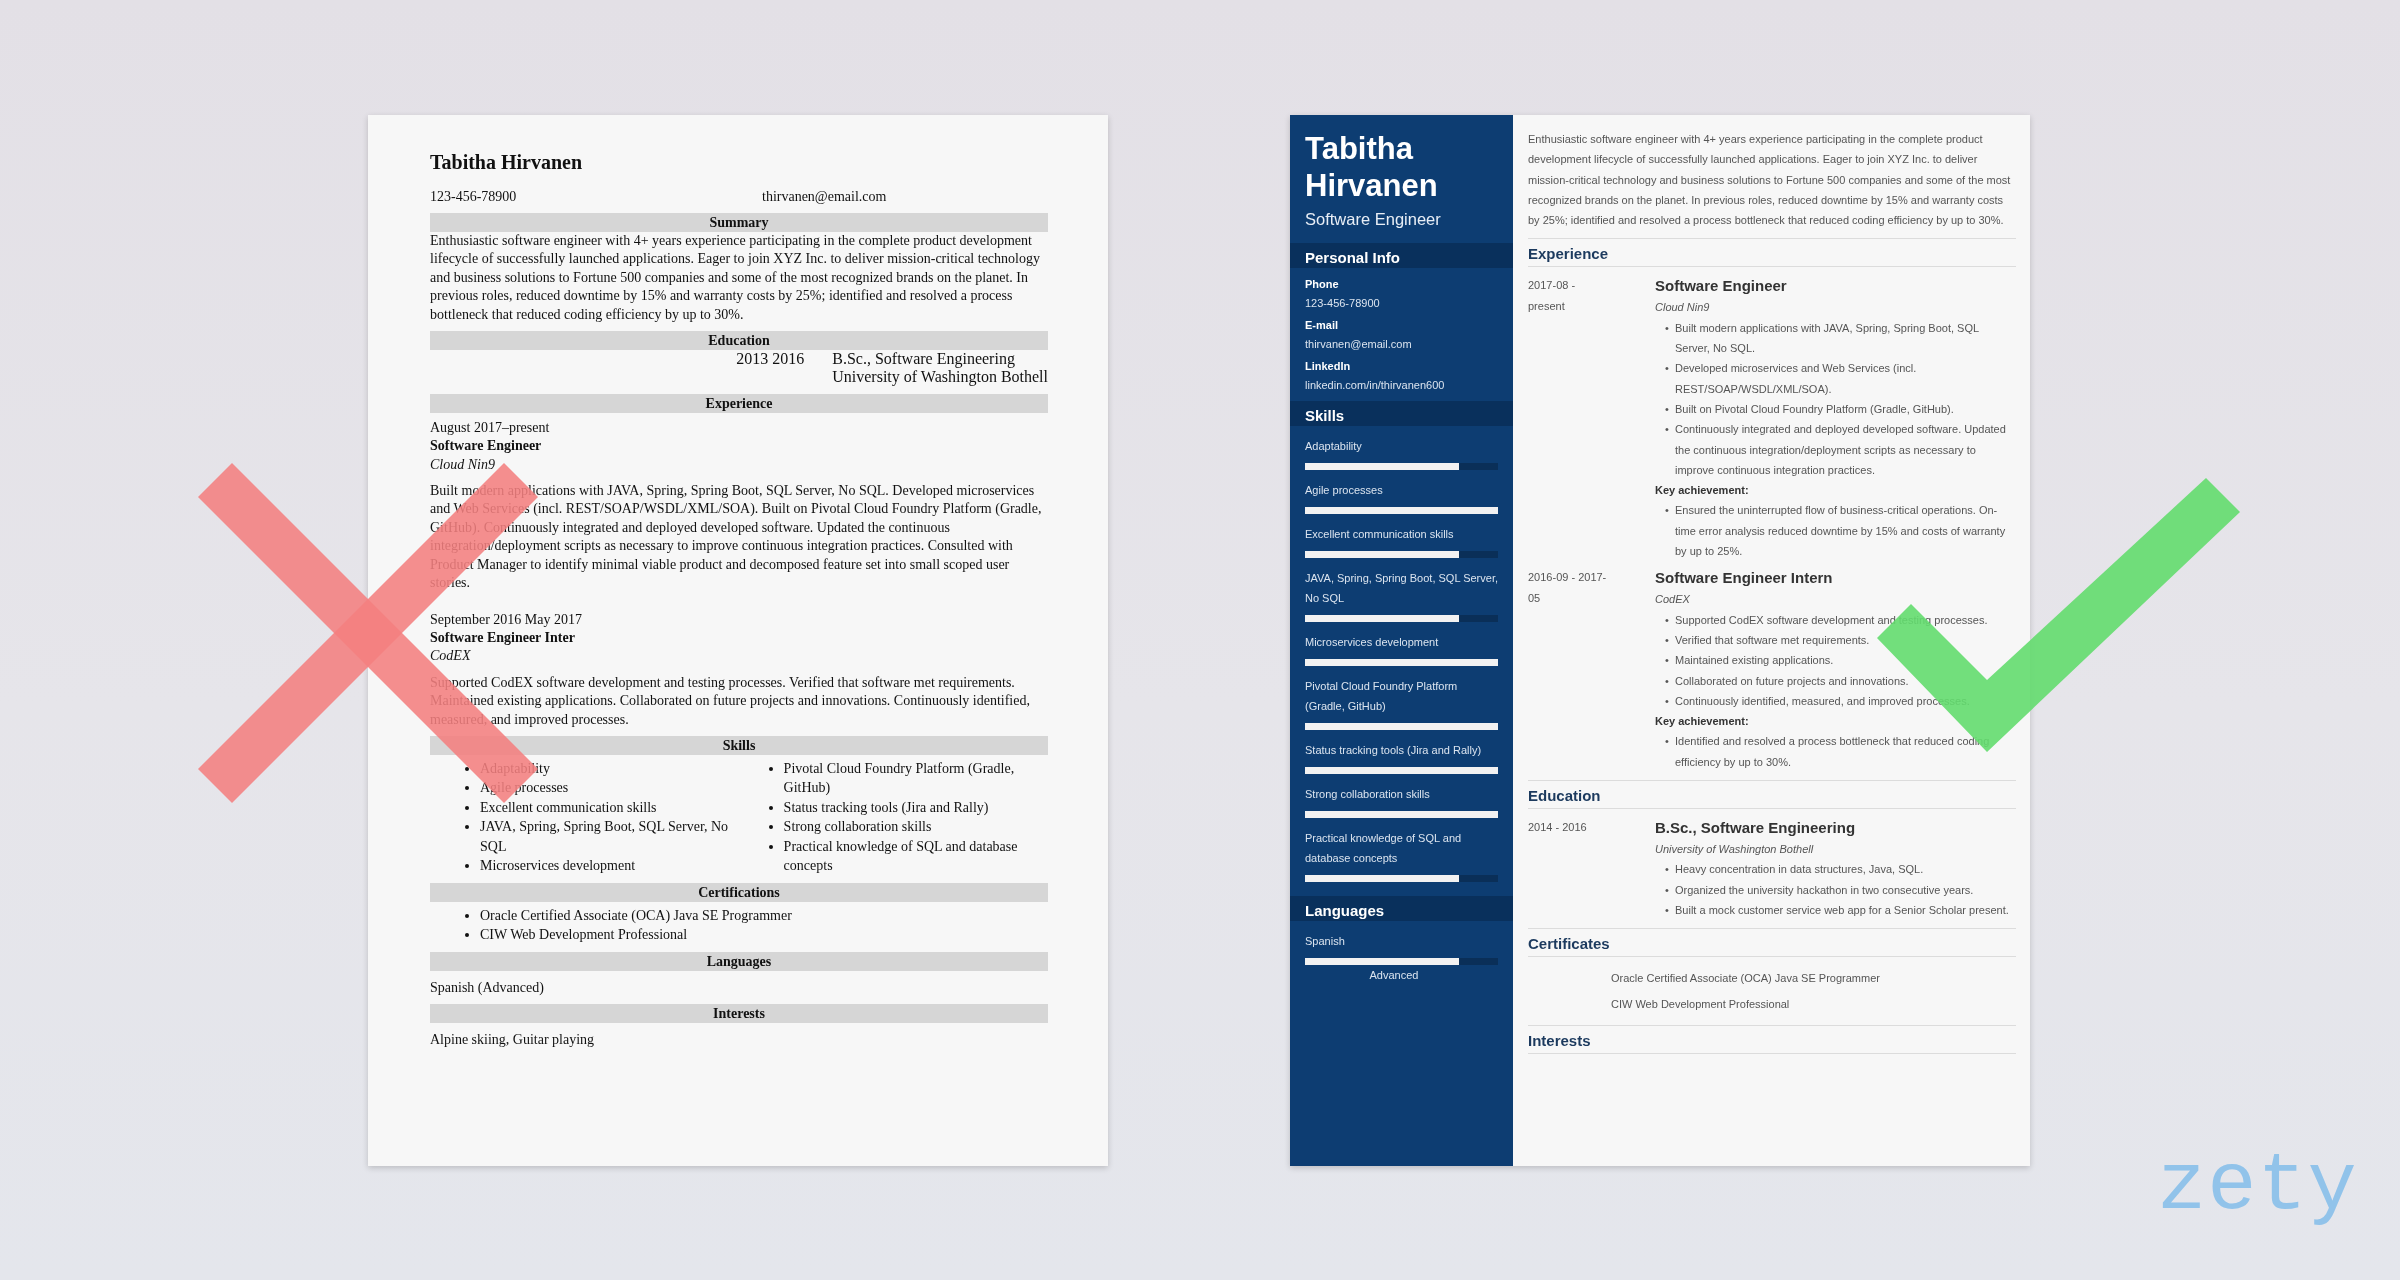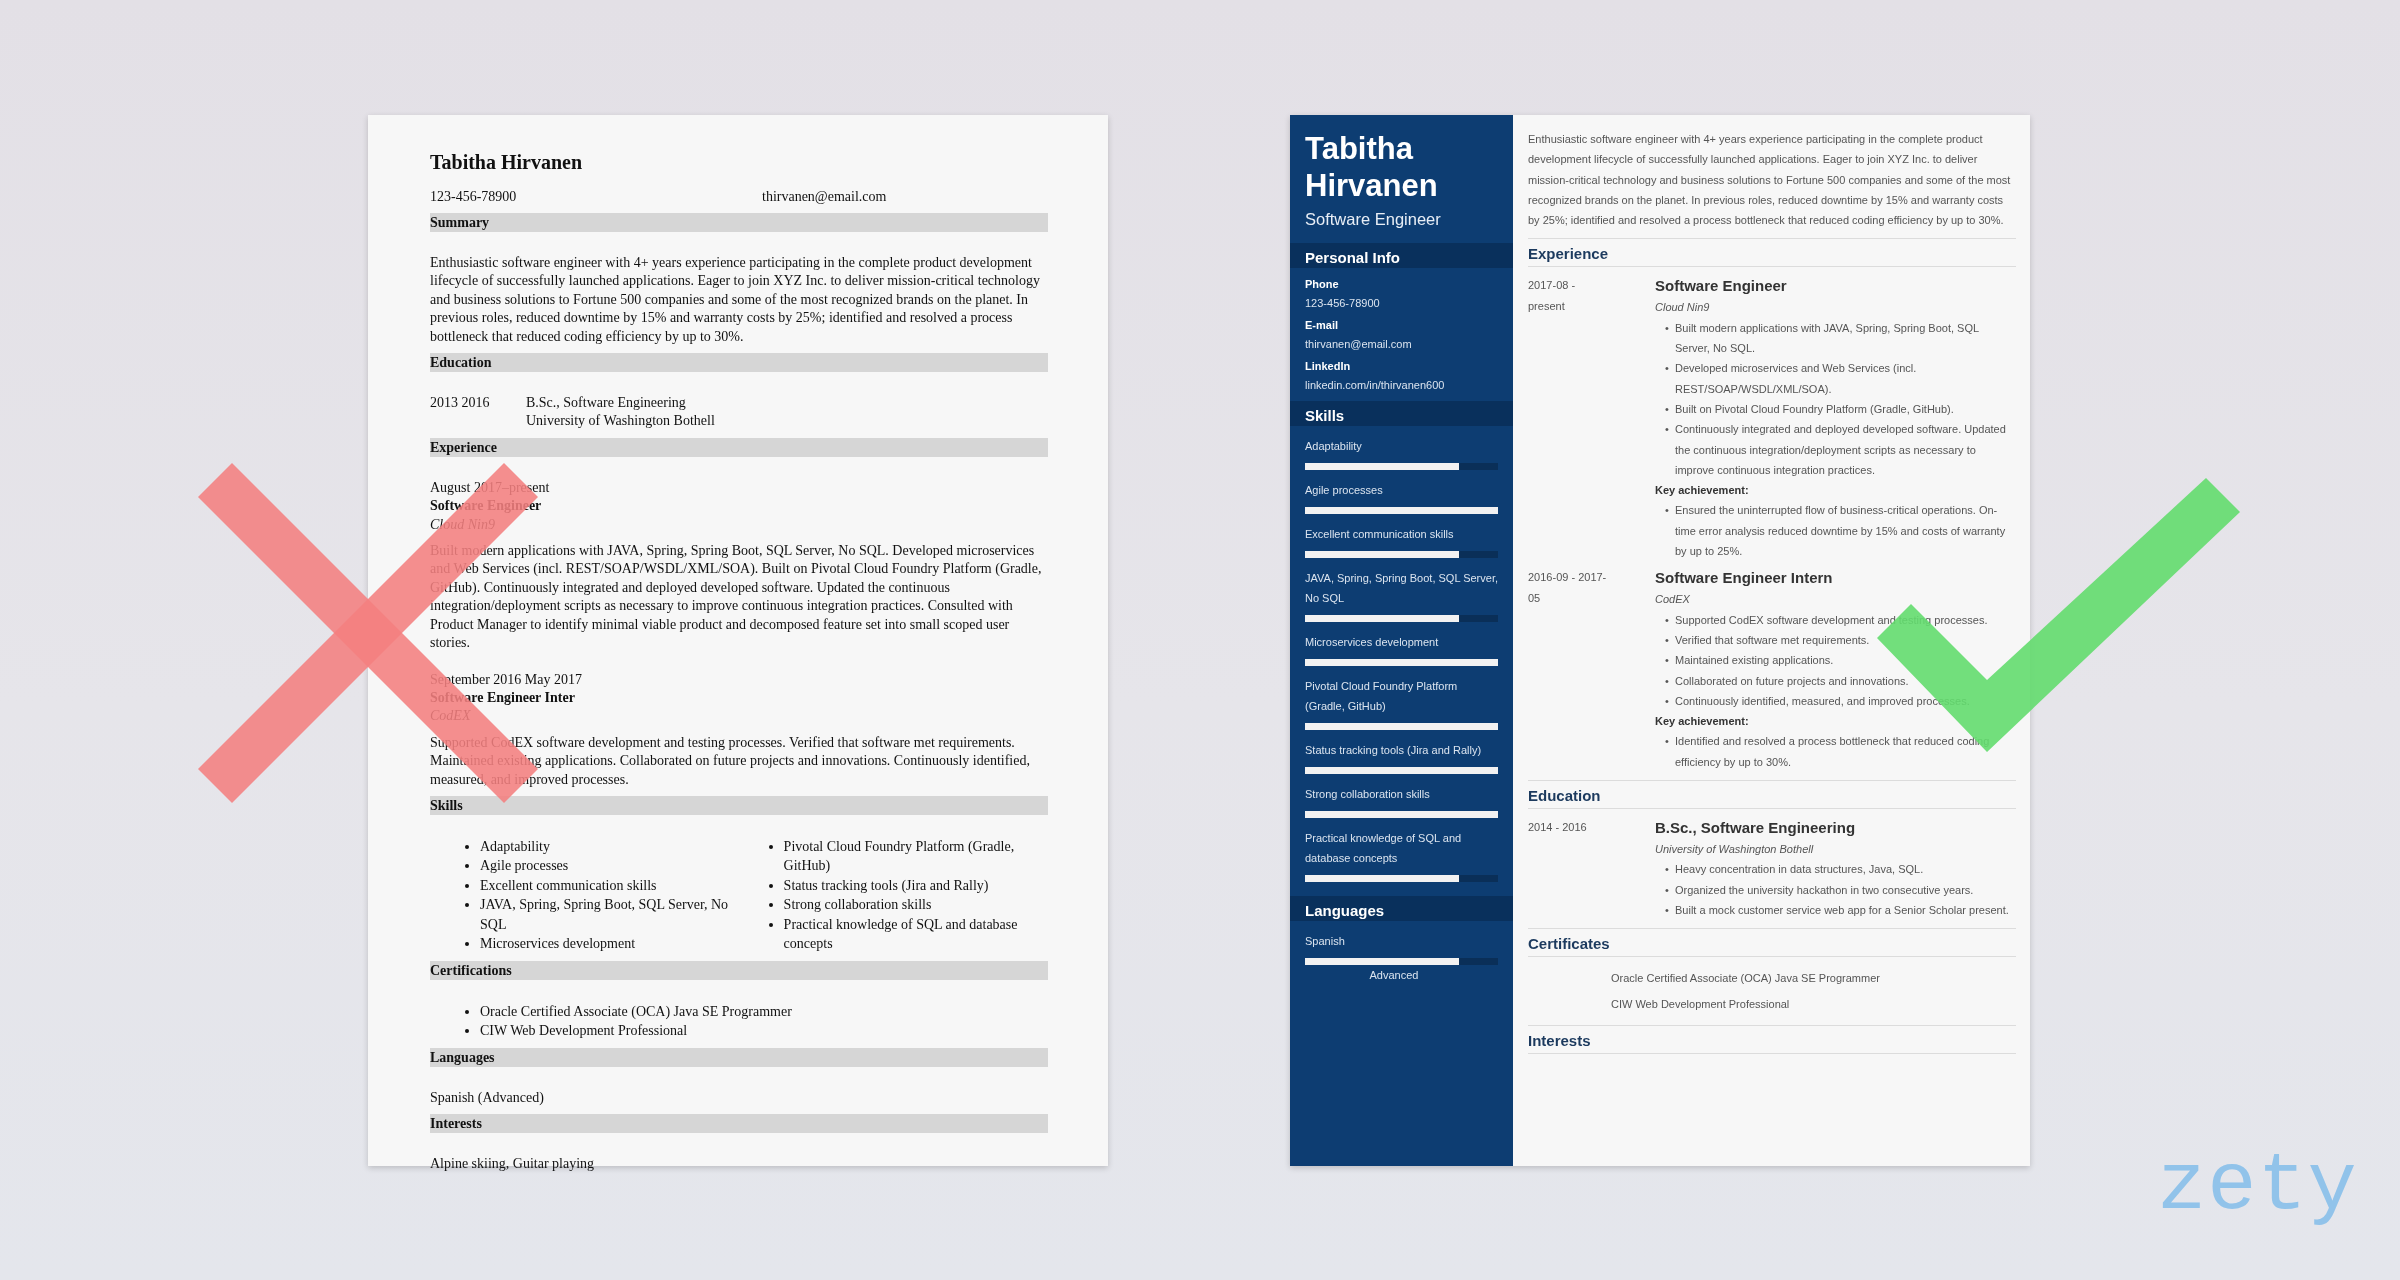--- a/index.html
+++ b/index.html
@@ -11,23 +11,23 @@
   .page {
     position:absolute; top:115px; width:740px; height:1051px;
     background:#f7f7f7; box-shadow: 0 2px 6px rgba(0,0,0,0.18);
   }
   
   #left { left:368px; font-family: "Liberation Serif", serif; color:#111; }
   #left .inner { position:absolute; left:62px; right:60px; top:36px; }
   #left .name { font-size:20px; font-weight:bold; margin:0 0 15px 0; }
   #left .contact { display:flex; font-size:14px; margin-bottom:8px; }
   #left .contact span:first-child { width:332px; }
-  #left .bar { background:#d6d6d6; font-weight:bold; font-size:14px; height:19px; line-height:19px; margin:7px 0 22px 0; }
+  #left .bar { background:#d6d6d6; text-align:center; font-weight:bold; font-size:14px; height:19px; line-height:19px; margin:7px 0 0 0; }
   #left p { margin:0; font-size:14px; line-height:18.4px; }
-  #left .edu-row { display:flex; font-size:14px; line-height:18.4px; margin-bottom:4px; }
+  #left .edu-row { display:flex; font-size:16px; line-height:18.4px; margin-bottom:4px;justify-content:flex-end; }
   #left .edu-row .years { width:96px; }
   #left .job { margin-top:6px; }
   #left .job .title { font-weight:bold; font-size:14px; line-height:18.4px; }
   #left .job .comp { font-style:italic; font-size:14px; line-height:18.4px; margin-bottom:8px; }
   #left .job .date { font-size:14px; line-height:18.4px; }
   #left .job + .job { margin-top:18px; }
   #left .skills { display:flex; font-size:14px; line-height:19.5px; margin:4px 0 2px 0; }
   #left .skills ul { margin:0; padding-left:50px; list-style:disc; width:290px; }
   #left .skills ul.col2 { padding-left:48px; width:300px; }
   #left ul.certs { margin:4px 0 2px 0; padding-left:50px; font-size:14px; line-height:19.5px; }

